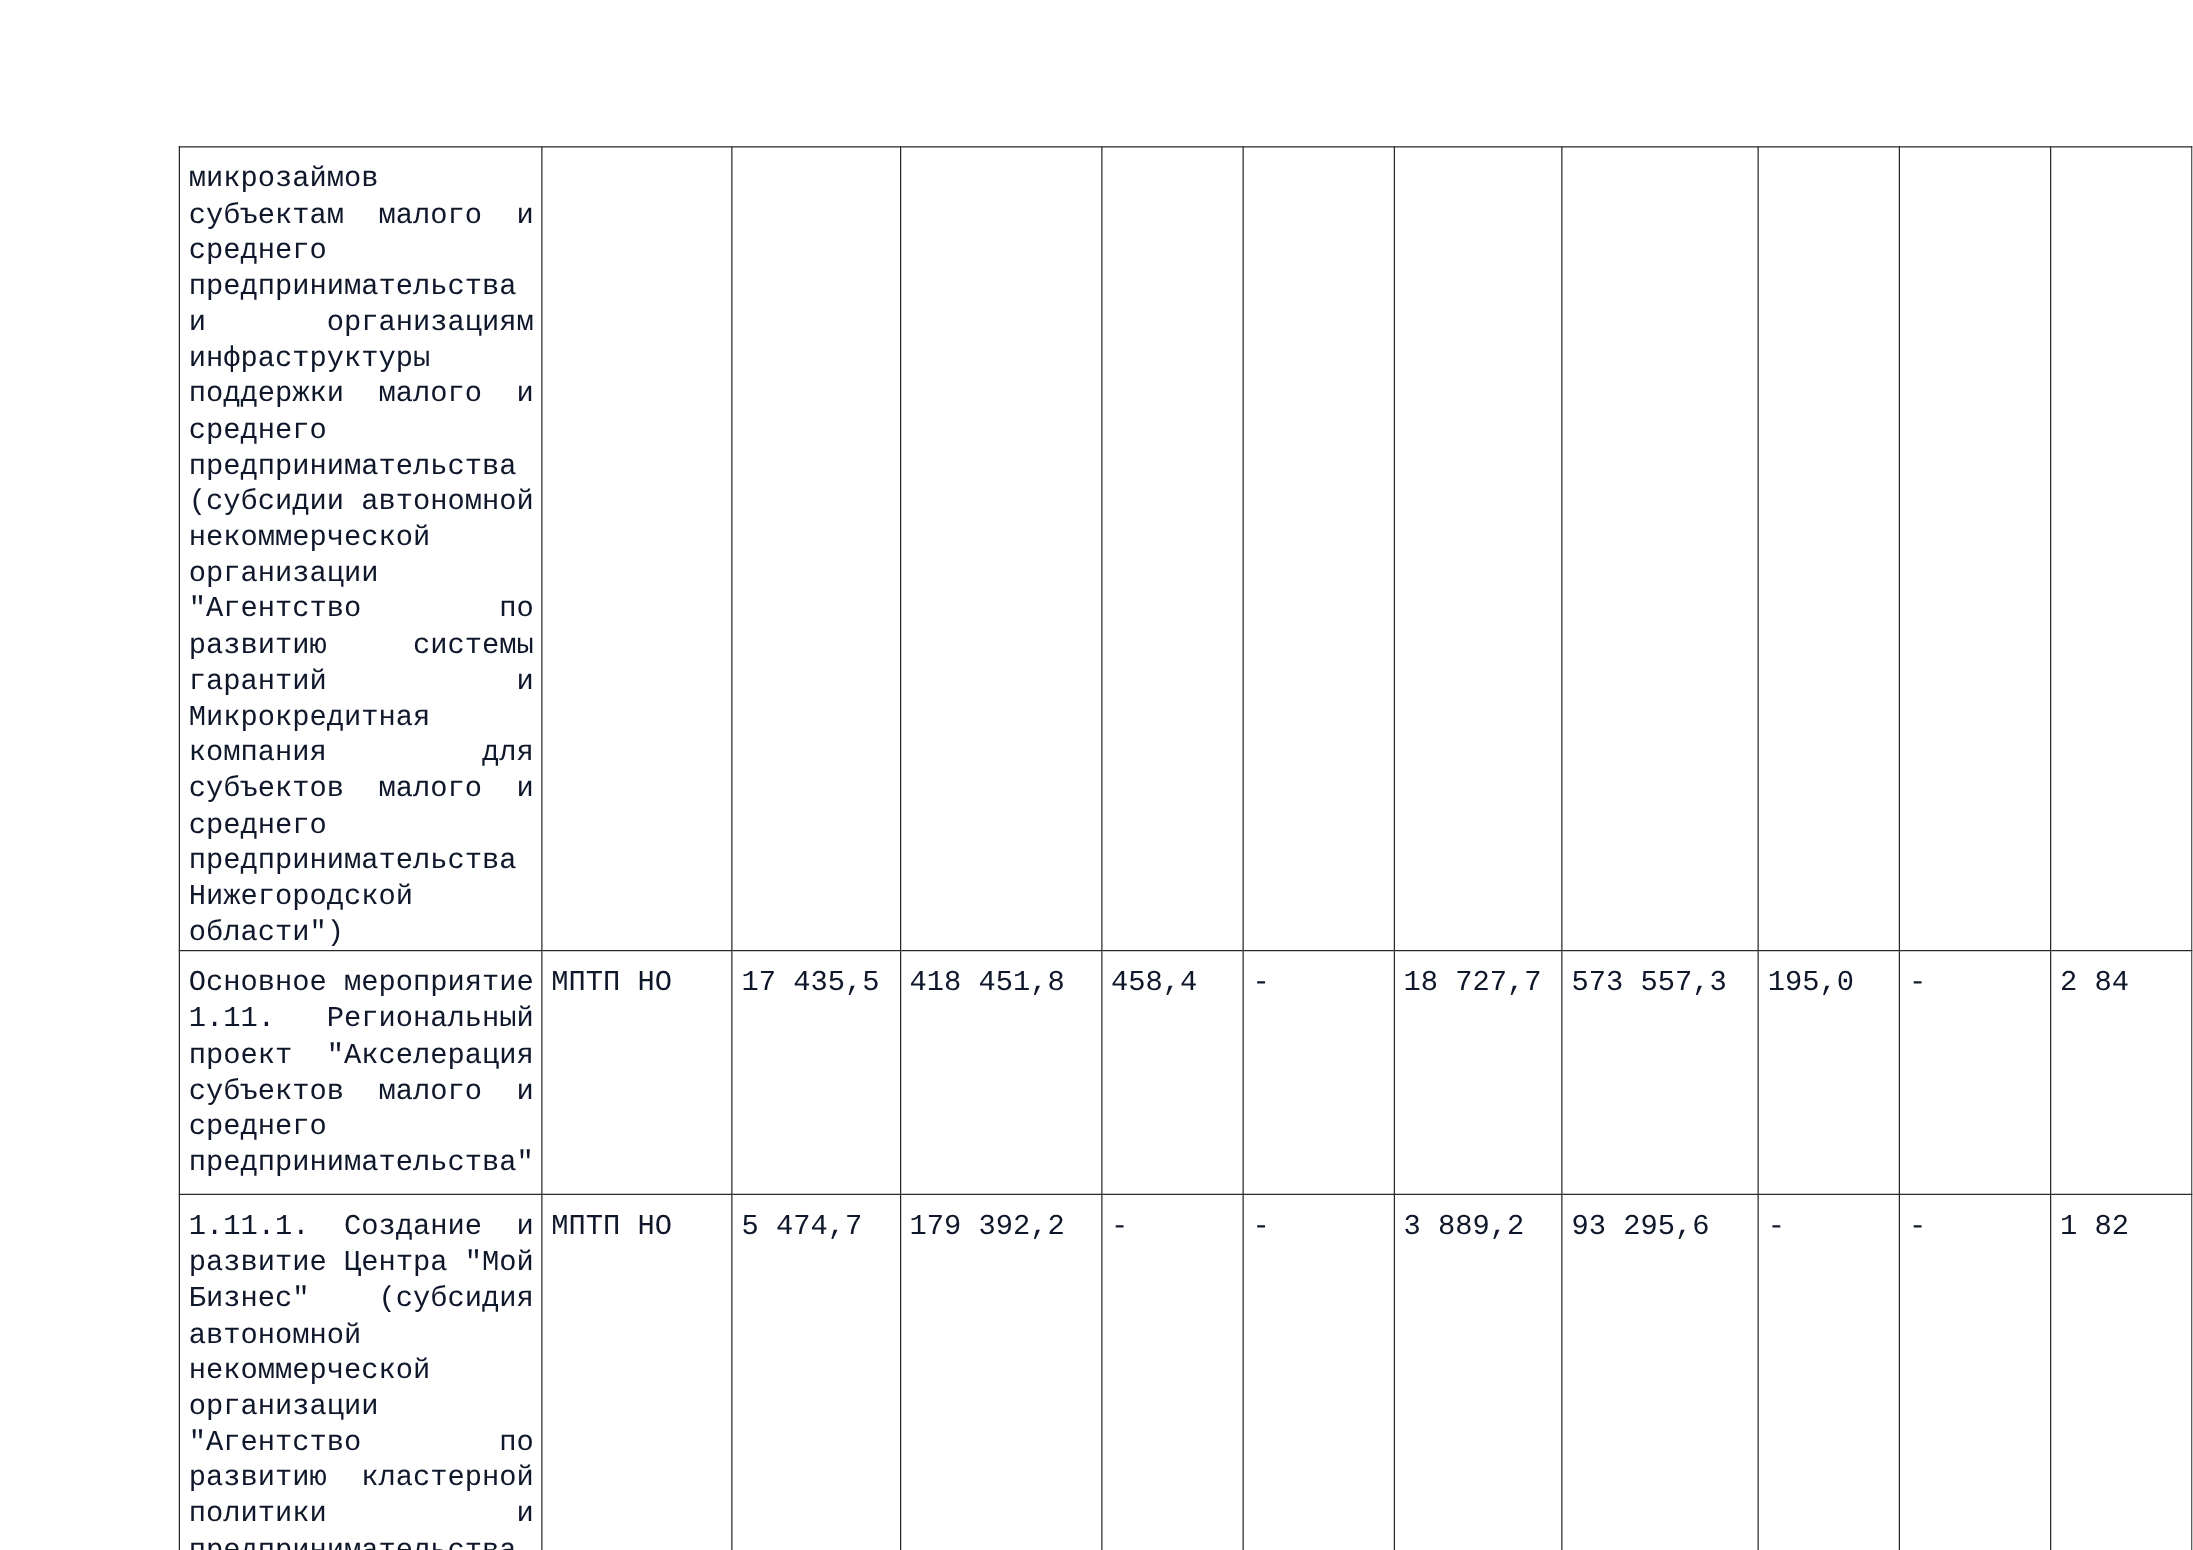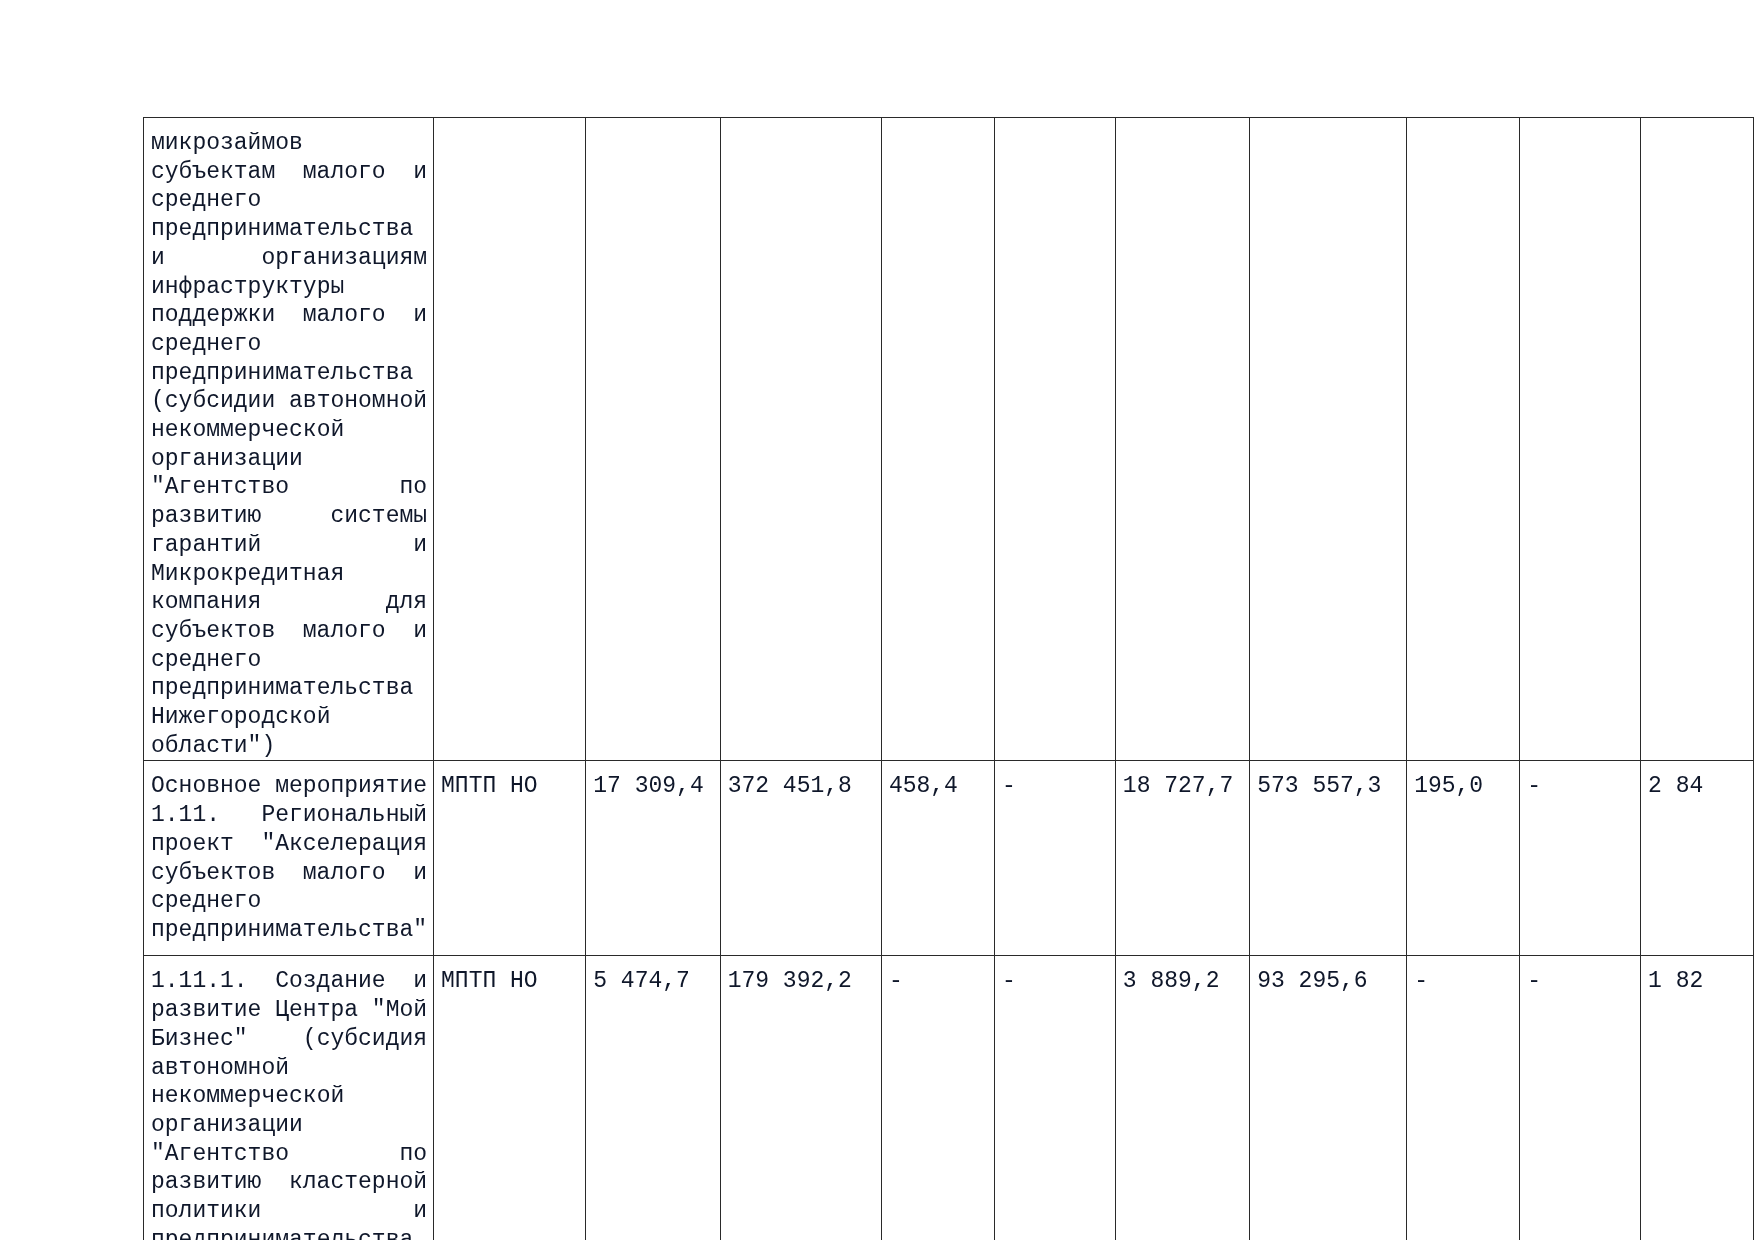--- a/index.html
+++ b/index.html
@@ -50,22 +50,22 @@
         <td class="num"></td>
         <td class="num"></td>
         <td class="num"></td>
         <td class="num"></td>
         <td class="num"></td>
         <td class="num"></td>
       </tr>
       <tr class="r2">
         <td class="desc">Основное мероприятие 1.11. Региональный проект "Акселерация субъектов малого и среднего предпринимательства"</td>
         <td class="num">МПТП НО</td>
-        <td class="num">17 309,4</td>
-        <td class="num">372 451,8</td>
+        <td class="num">17 435,5</td>
+        <td class="num">418 451,8</td>
         <td class="num">458,4</td>
         <td class="num">-</td>
         <td class="num">18 727,7</td>
         <td class="num">573 557,3</td>
         <td class="num">195,0</td>
         <td class="num">-</td>
         <td class="num">2 84</td>
       </tr>
       <tr class="r3">
         <td class="desc">1.11.1. Создание и развитие Центра "Мой Бизнес" (субсидия автономной некоммерческой организации "Агентство по развитию кластерной политики и предпринимательства</td>

